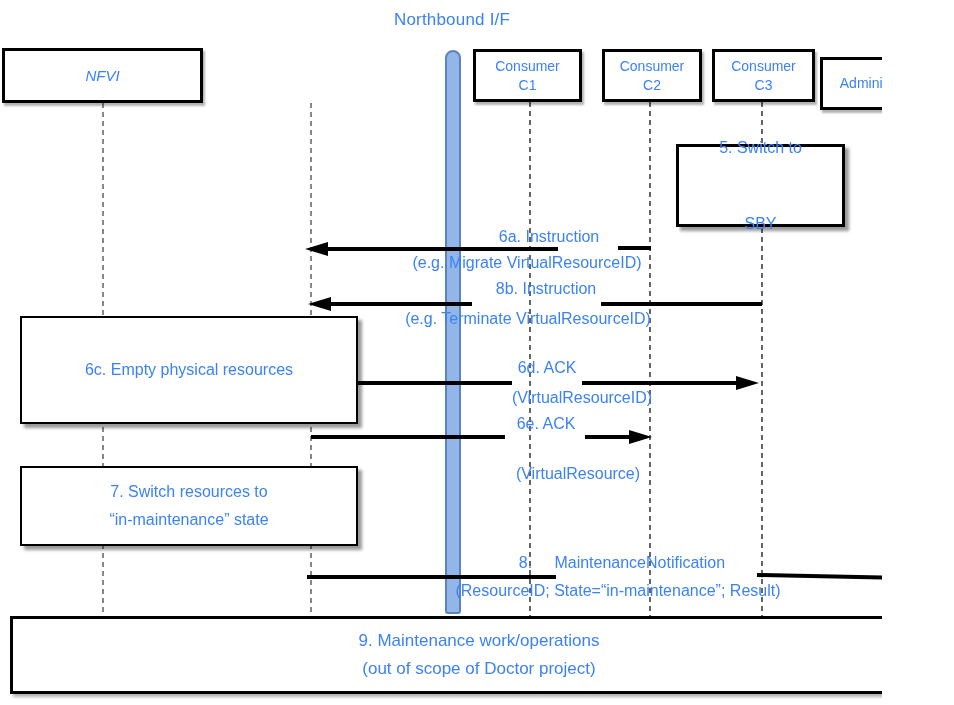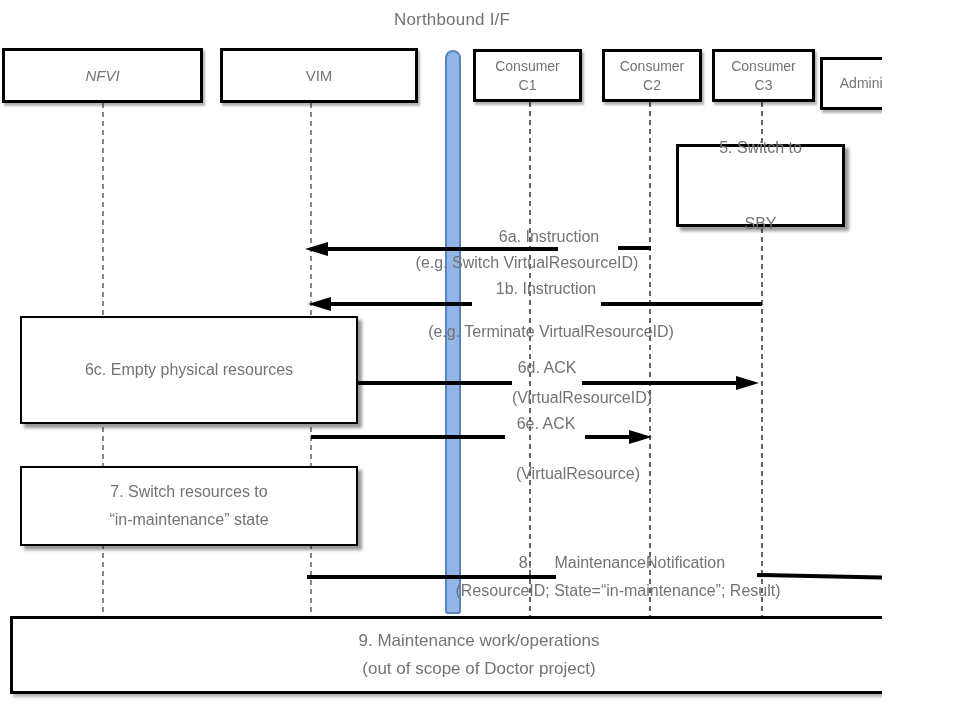--- a/index.html
+++ b/index.html
@@ -1,18 +1,18 @@
 <!DOCTYPE html>
 <html><head>
 <meta charset="utf-8">
 <style>
   html,body{margin:0;padding:0;background:#ffffff;}
   #canvas{
     position:relative;width:882px;height:705px;background:#ffffff;overflow:hidden;
-    font-family:"Liberation Sans", sans-serif;color:#737373;
+    font-family:"Liberation Sans", sans-serif;color:#3b82f6;
   }
   .layer{position:absolute;left:0;top:0;width:954px;height:705px;}
   
   .diagram-title{
     position:absolute;left:452px;top:10px;transform:translateX(-50%);
     font-size:17px;font-weight:500;letter-spacing:.2px;white-space:nowrap;
   }
   
   .actor{
     position:absolute;background:#fff;border:3px solid #000;
@@ -57,23 +57,20 @@
     <line x1="762" y1="102" x2="762" y2="616" stroke="#3f3f3f" stroke-width="1.6" stroke-dasharray="5 4"></line>
     <line x1="933" y1="102" x2="933" y2="616" stroke="#3f3f3f" stroke-width="1.6" stroke-dasharray="5 4"></line>
   </svg>
 
   <div class="activation"></div>
 
   <div class="diagram-title">Northbound I/F</div>
 
   <div class="actor" style="left:2px;top:48px;width:201px;height:55px;font-style:italic;">
     <div class="ln">NFVI</div>
-  </div>
-  <div class="actor" style="left:220px;top:48px;width:198px;height:55px;">
-    <div class="ln">VIM</div>
   </div>
   <div class="actor small" style="left:473px;top:49px;width:109px;height:53px;">
     <div class="ln">Consumer</div>
     <div class="ln">C1</div>
   </div>
   <div class="actor small" style="left:602px;top:49px;width:100px;height:53px;">
     <div class="ln">Consumer</div>
     <div class="ln">C2</div>
   </div>
   <div class="actor small" style="left:712px;top:49px;width:103px;height:53px;">
@@ -127,24 +124,24 @@
     </g>
 
     <g>
       <line x1="307" y1="577" x2="556" y2="577" stroke="#000" stroke-width="4"></line>
       <line x1="757" y1="575" x2="914" y2="578" stroke="#000" stroke-width="4"></line>
       <polygon points="935,579 912,571 912,585" fill="#000"></polygon>
     </g>
   </svg>
 
   <div class="msg" style="left:549px;top:227px;">6a. Instruction</div>
-  <div class="msg" style="left:527px;top:253px;">(e.g. Switch VirtualResourceID)</div>
+  <div class="msg" style="left:527px;top:253px;">(e.g. Migrate VirtualResourceID)</div>
 
-  <div class="msg" style="left:546px;top:279px;">1b. Instruction</div>
-  <div class="msg" style="left:551px;top:309px;margin-top:13px;">(e.g. Terminate VirtualResourceID)</div>
+  <div class="msg" style="left:546px;top:279px;">8b. Instruction</div>
+  <div class="msg" style="left:528px;top:309px;">(e.g. Terminate VirtualResourceID)</div>
 
   <div class="msg" style="left:547px;top:358px;">6d. ACK</div>
   <div class="msg" style="left:582px;top:388px;">(VirtualResourceID)</div>
 
   <div class="msg" style="left:546px;top:414px;">6e. ACK</div>
   <div class="msg" style="left:578px;top:444px;margin-top:20px;">(VirtualResource)</div>
 
   <div class="msg" style="left:607px;top:553px;margin-left:15px;">8. &nbsp;&nbsp;&nbsp; MaintenanceNotification</div>
   <div class="msg" style="left:618px;top:581px;">(ResourceID; State=“in-maintenance”; Result)</div>
 

